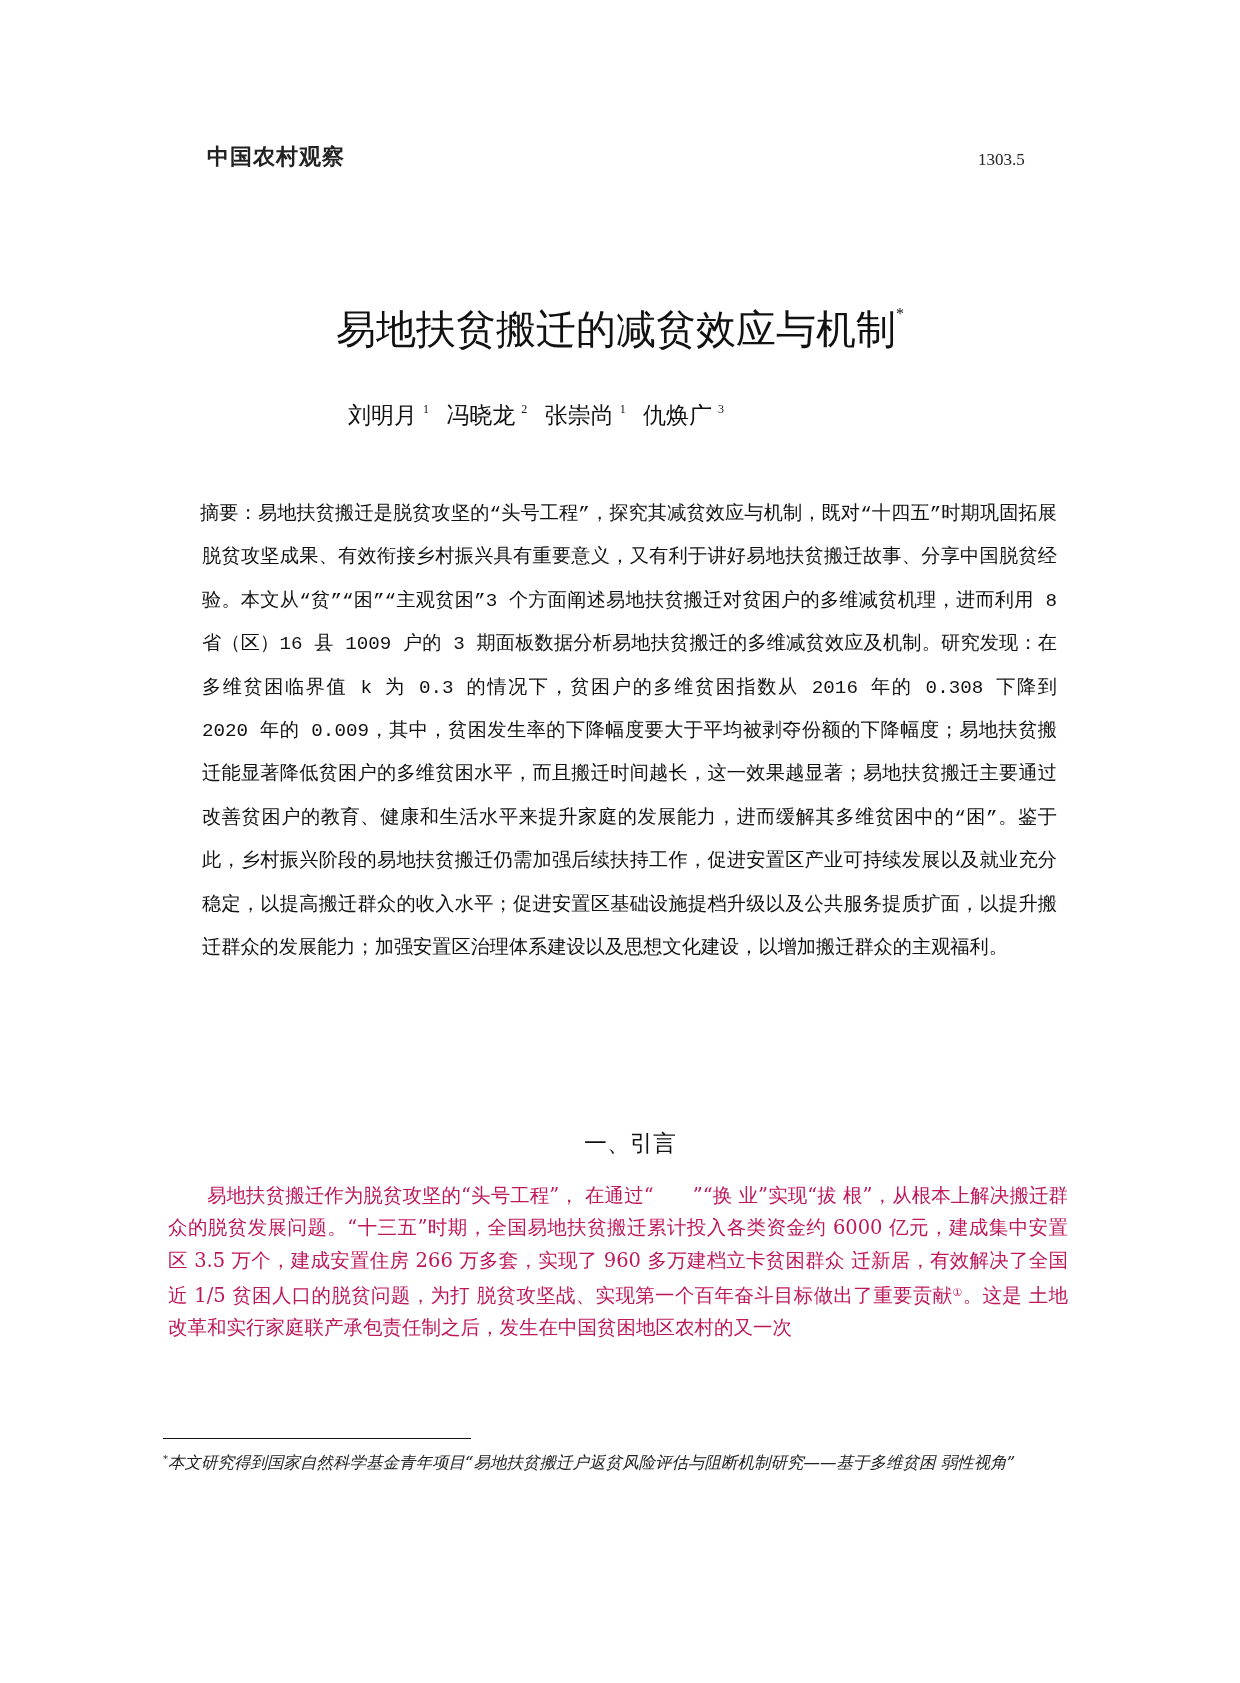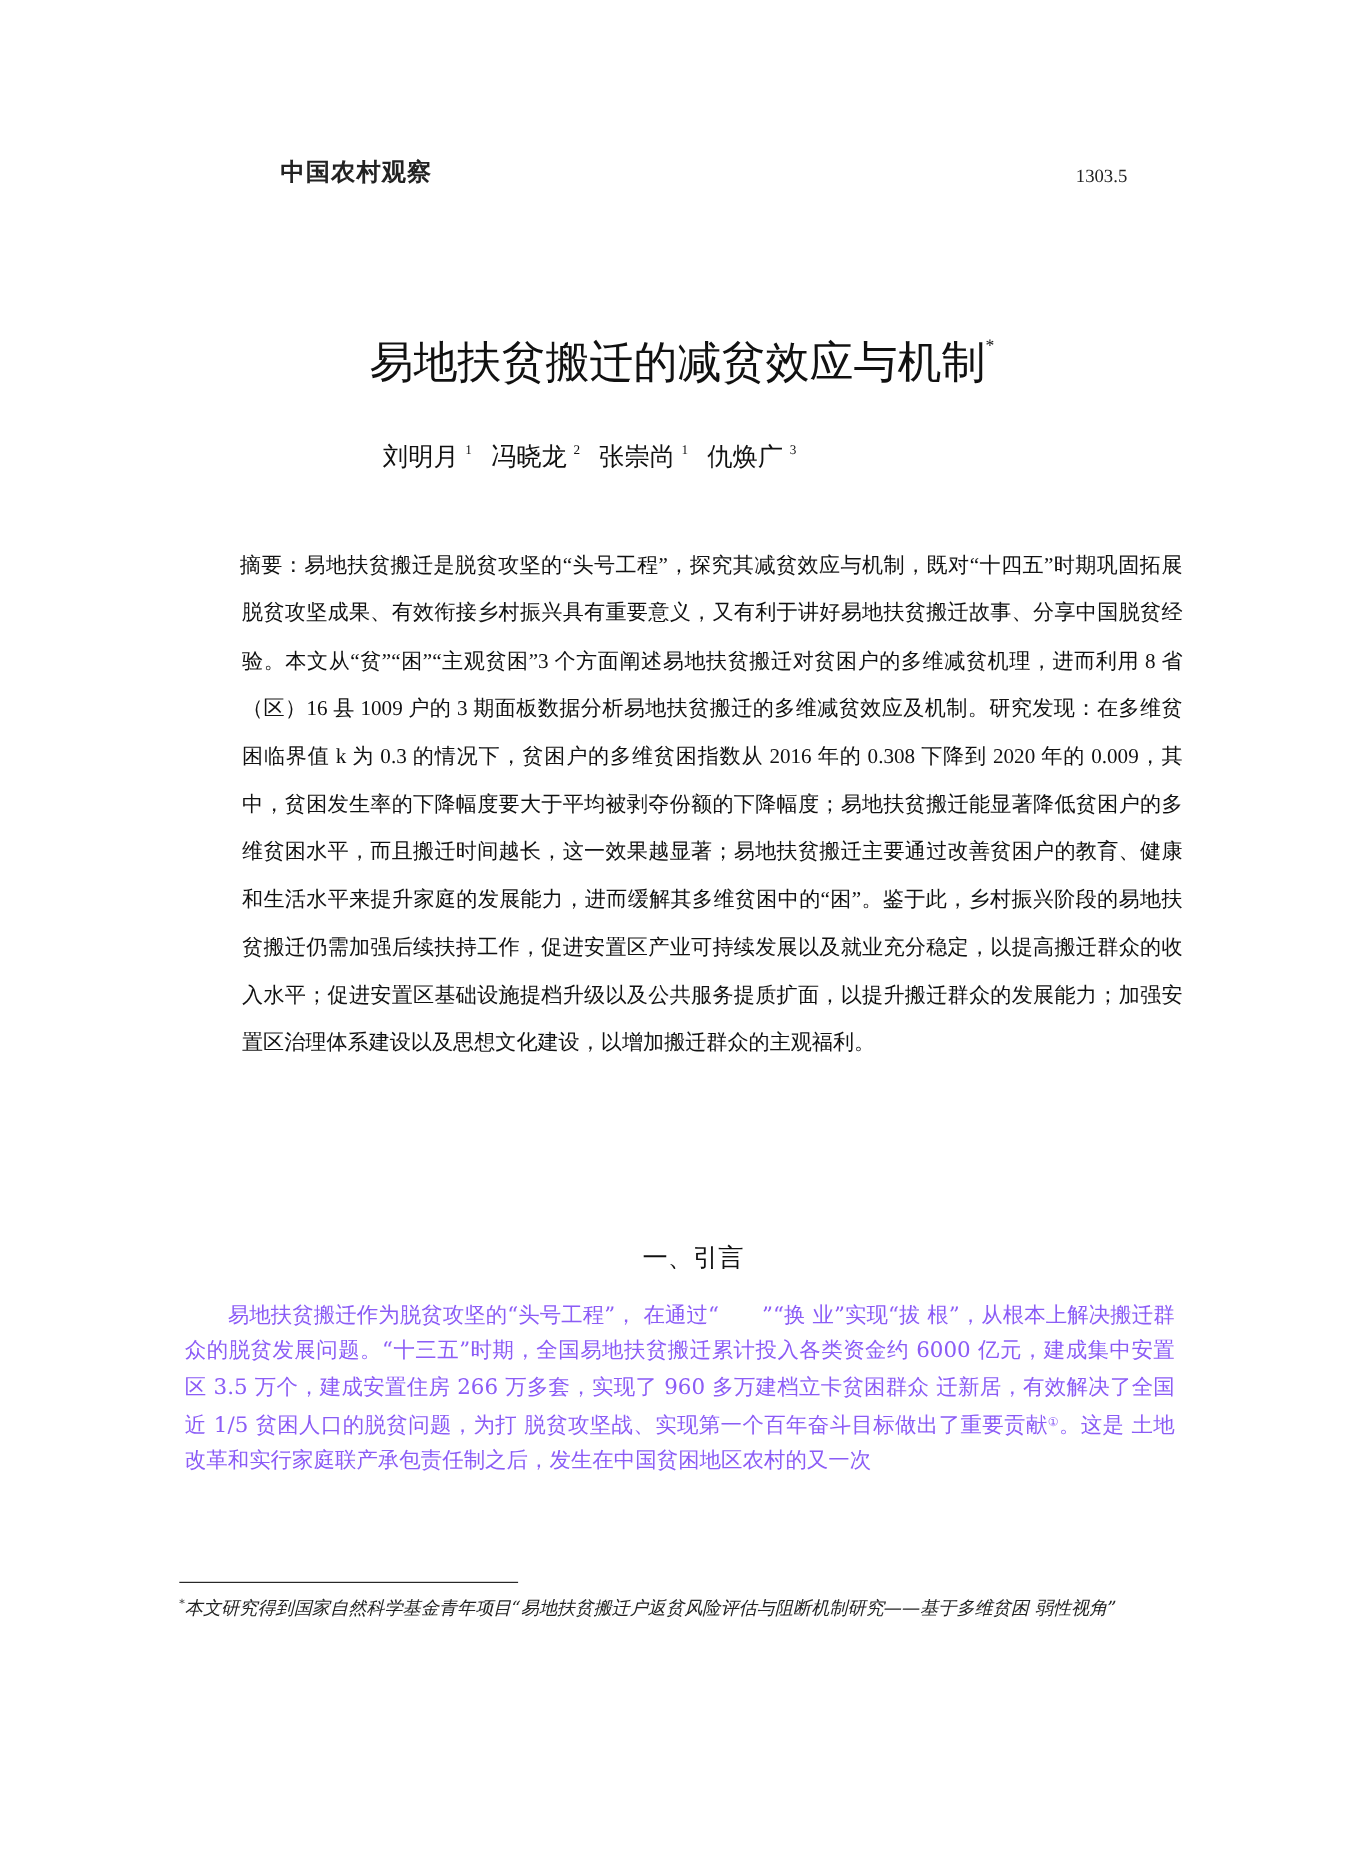--- a/index.html
+++ b/index.html
@@ -5,63 +5,62 @@
     html, body { margin: 0; padding: 0; background: #ffffff; }
     body {
       width: 1240px; height: 1683px; position: relative; overflow: hidden;
       color: #111111;
       font-family: "DejaVu Sans", "Liberation Sans", sans-serif;
     }
     .journal {
       position: absolute; left: 207px; top: 142px;
       font-size: 22px; font-weight: bold; letter-spacing: 1px; color: #222;
       font-family: "DejaVu Sans", sans-serif;
-      margin-left: 48px;
     }
     .issue {
       position: absolute; left: 978px; top: 150px;
       font-size: 17px; color: #222;
       font-family: "Liberation Serif", serif;
     }
     .title {
       position: absolute; left: 0; width: 1240px; top: 302px; text-align: center;
       font-size: 40px; color: #111; letter-spacing: 0px;
       font-family: "DejaVu Sans", sans-serif;
     }
     .title sup { font-size: 16px; vertical-align: 24px; font-family: "Liberation Serif", serif; }
     .authors {
       position: absolute; left: 0; width: 1072px; top: 400px; text-align: center;
       font-size: 23px; color: #111;
       font-family: "DejaVu Sans", sans-serif;
     }
     .authors .author { margin: 0 5px; }
     .authors sup { font-size: 12px; vertical-align: 10px; font-family: "Liberation Serif", serif; margin-left: 6px; }
     .abstract {
-      position: absolute; left: 220px; width: 855px; top: 493px;
+      position: absolute; left: 202px; width: 855px; top: 493px;
       font-size: 19.2px; line-height: 43.4px; text-align: justify;
-      font-family: Liberation Serif, serif; color: #111;
+      font-family: Liberation Mono, monospace; color: #111;
       text-indent: 0;
     }
     .abstract p { margin: 0; text-indent: 0; }
     .num { font-family: "Liberation Serif", serif; font-size: 19px; }
     .keywords {
       position: absolute; left: 210px; width: 855px; top: 1028px;
       font-size: 19.2px; line-height: 43px;
       font-family: "DejaVu Sans", sans-serif;
     }
     .keywords .kw { margin-right: 6px; }
     .section-heading {
       position: absolute; left: 0; width: 1240px; top: 1128px; text-align: center;
       font-size: 23px; font-family: "DejaVu Sans", sans-serif; color: #111;
       padding-left: 10px;
     }
     .body-text {
       position: absolute; left: 168px; width: 900px; top: 1180px;
       font-size: 19.5px; line-height: 32.3px; text-align: justify;
-      font-family: "DejaVu Serif", "Liberation Serif", serif; color: #8b5cf6;
+      font-family: "DejaVu Serif", "Liberation Serif", serif; color: #be185d;
     }
     .body-text p { margin: 0; text-indent: 39px; }
     .body-text .fnref { font-size: 11px; vertical-align: 6px; }
     .footnote-rule {
       position: absolute; left: 163px; top: 1438px; width: 308px; height: 0;
       border-top: 1.3px solid #111;
     }
     .footnote {
       position: absolute; left: 163px; width: 880px; top: 1447px;
       font-size: 16.5px; line-height: 23px;

